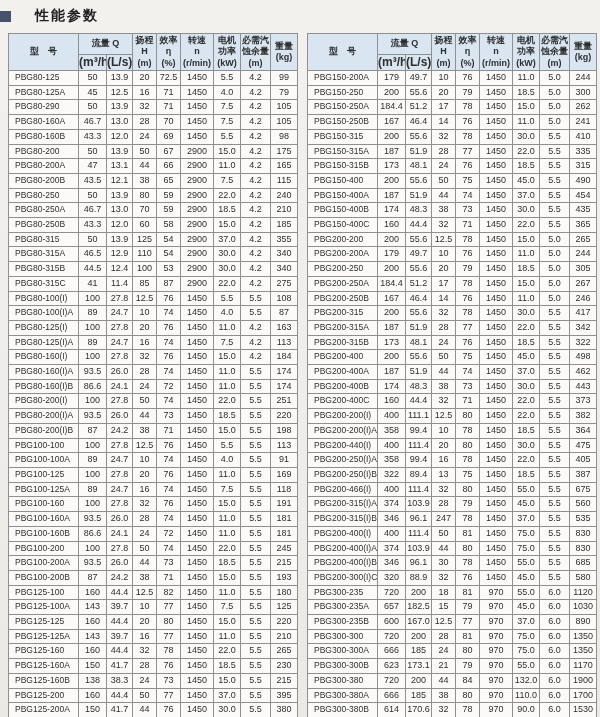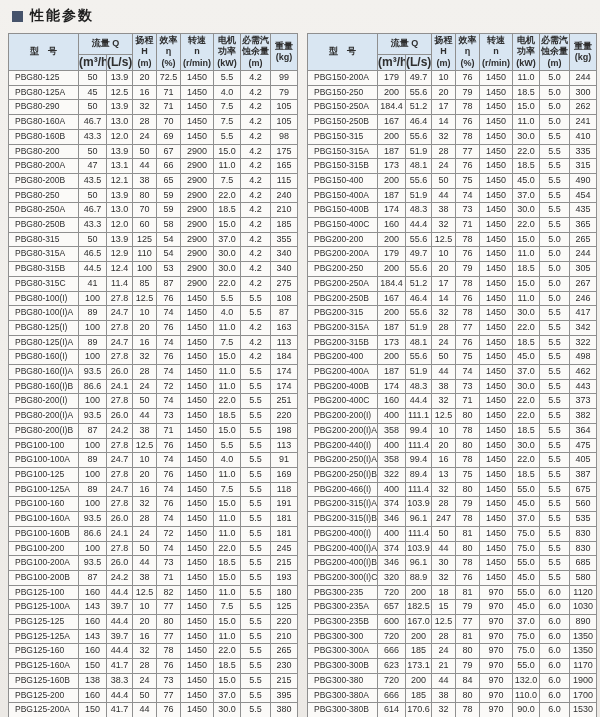--- a/index.html
+++ b/index.html
@@ -8,22 +8,22 @@
     background: #eceae6;
     font-family: "Liberation Sans", "DejaVu Sans", sans-serif;
   }
   .page {
     position: relative;
     width: 600px; height: 717px;
     background: linear-gradient(180deg, #f3f1ee 0%, #efede9 60%, #ece9e5 100%);
     overflow: hidden;
   }
   .title-row {
-    position: absolute; top: 7px; left: 12px;
-    display: flex; align-items: center; gap: 7px;
+    position: absolute; top: 7px; left: 0;
+    display: flex; align-items: center; gap: 24px;
   }
   .title-square { width: 11px; height: 11px; background: #46536b; }
   .title-text {
     font-size: 14px; font-weight: bold; color: #1e1e1e; letter-spacing: 2px;
   }
   .tables {
     position: absolute; top: 33px; left: 8px;
     display: flex; gap: 9px;
   }
   table.spec {

